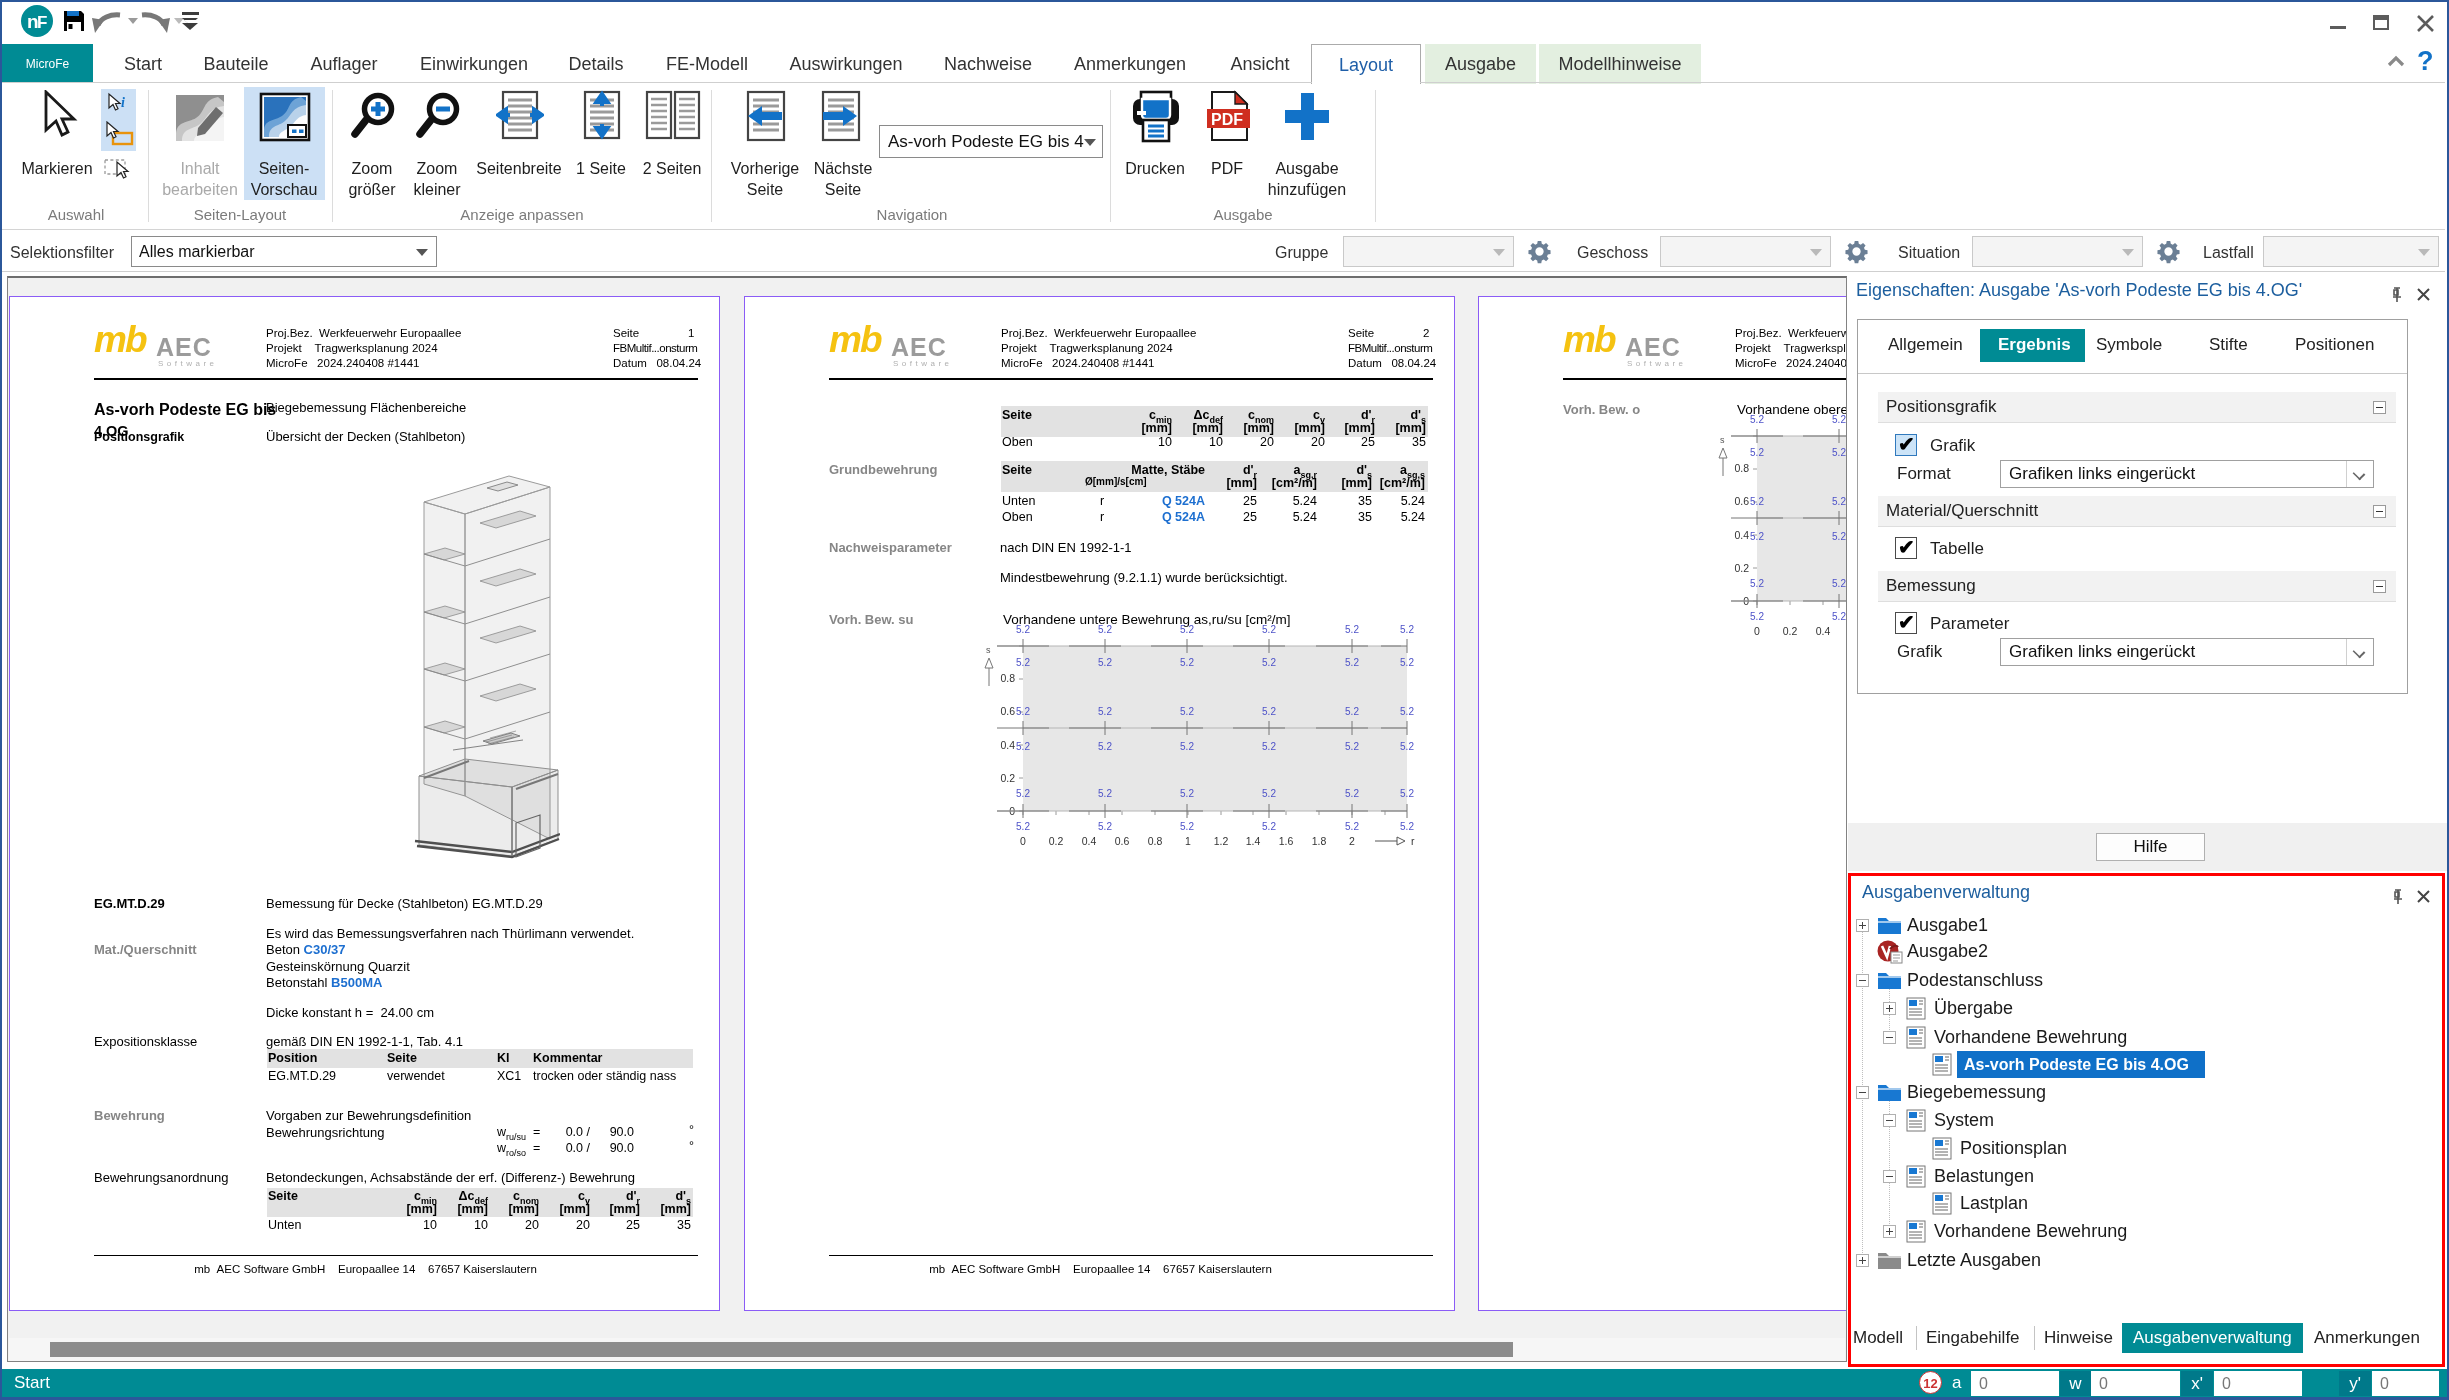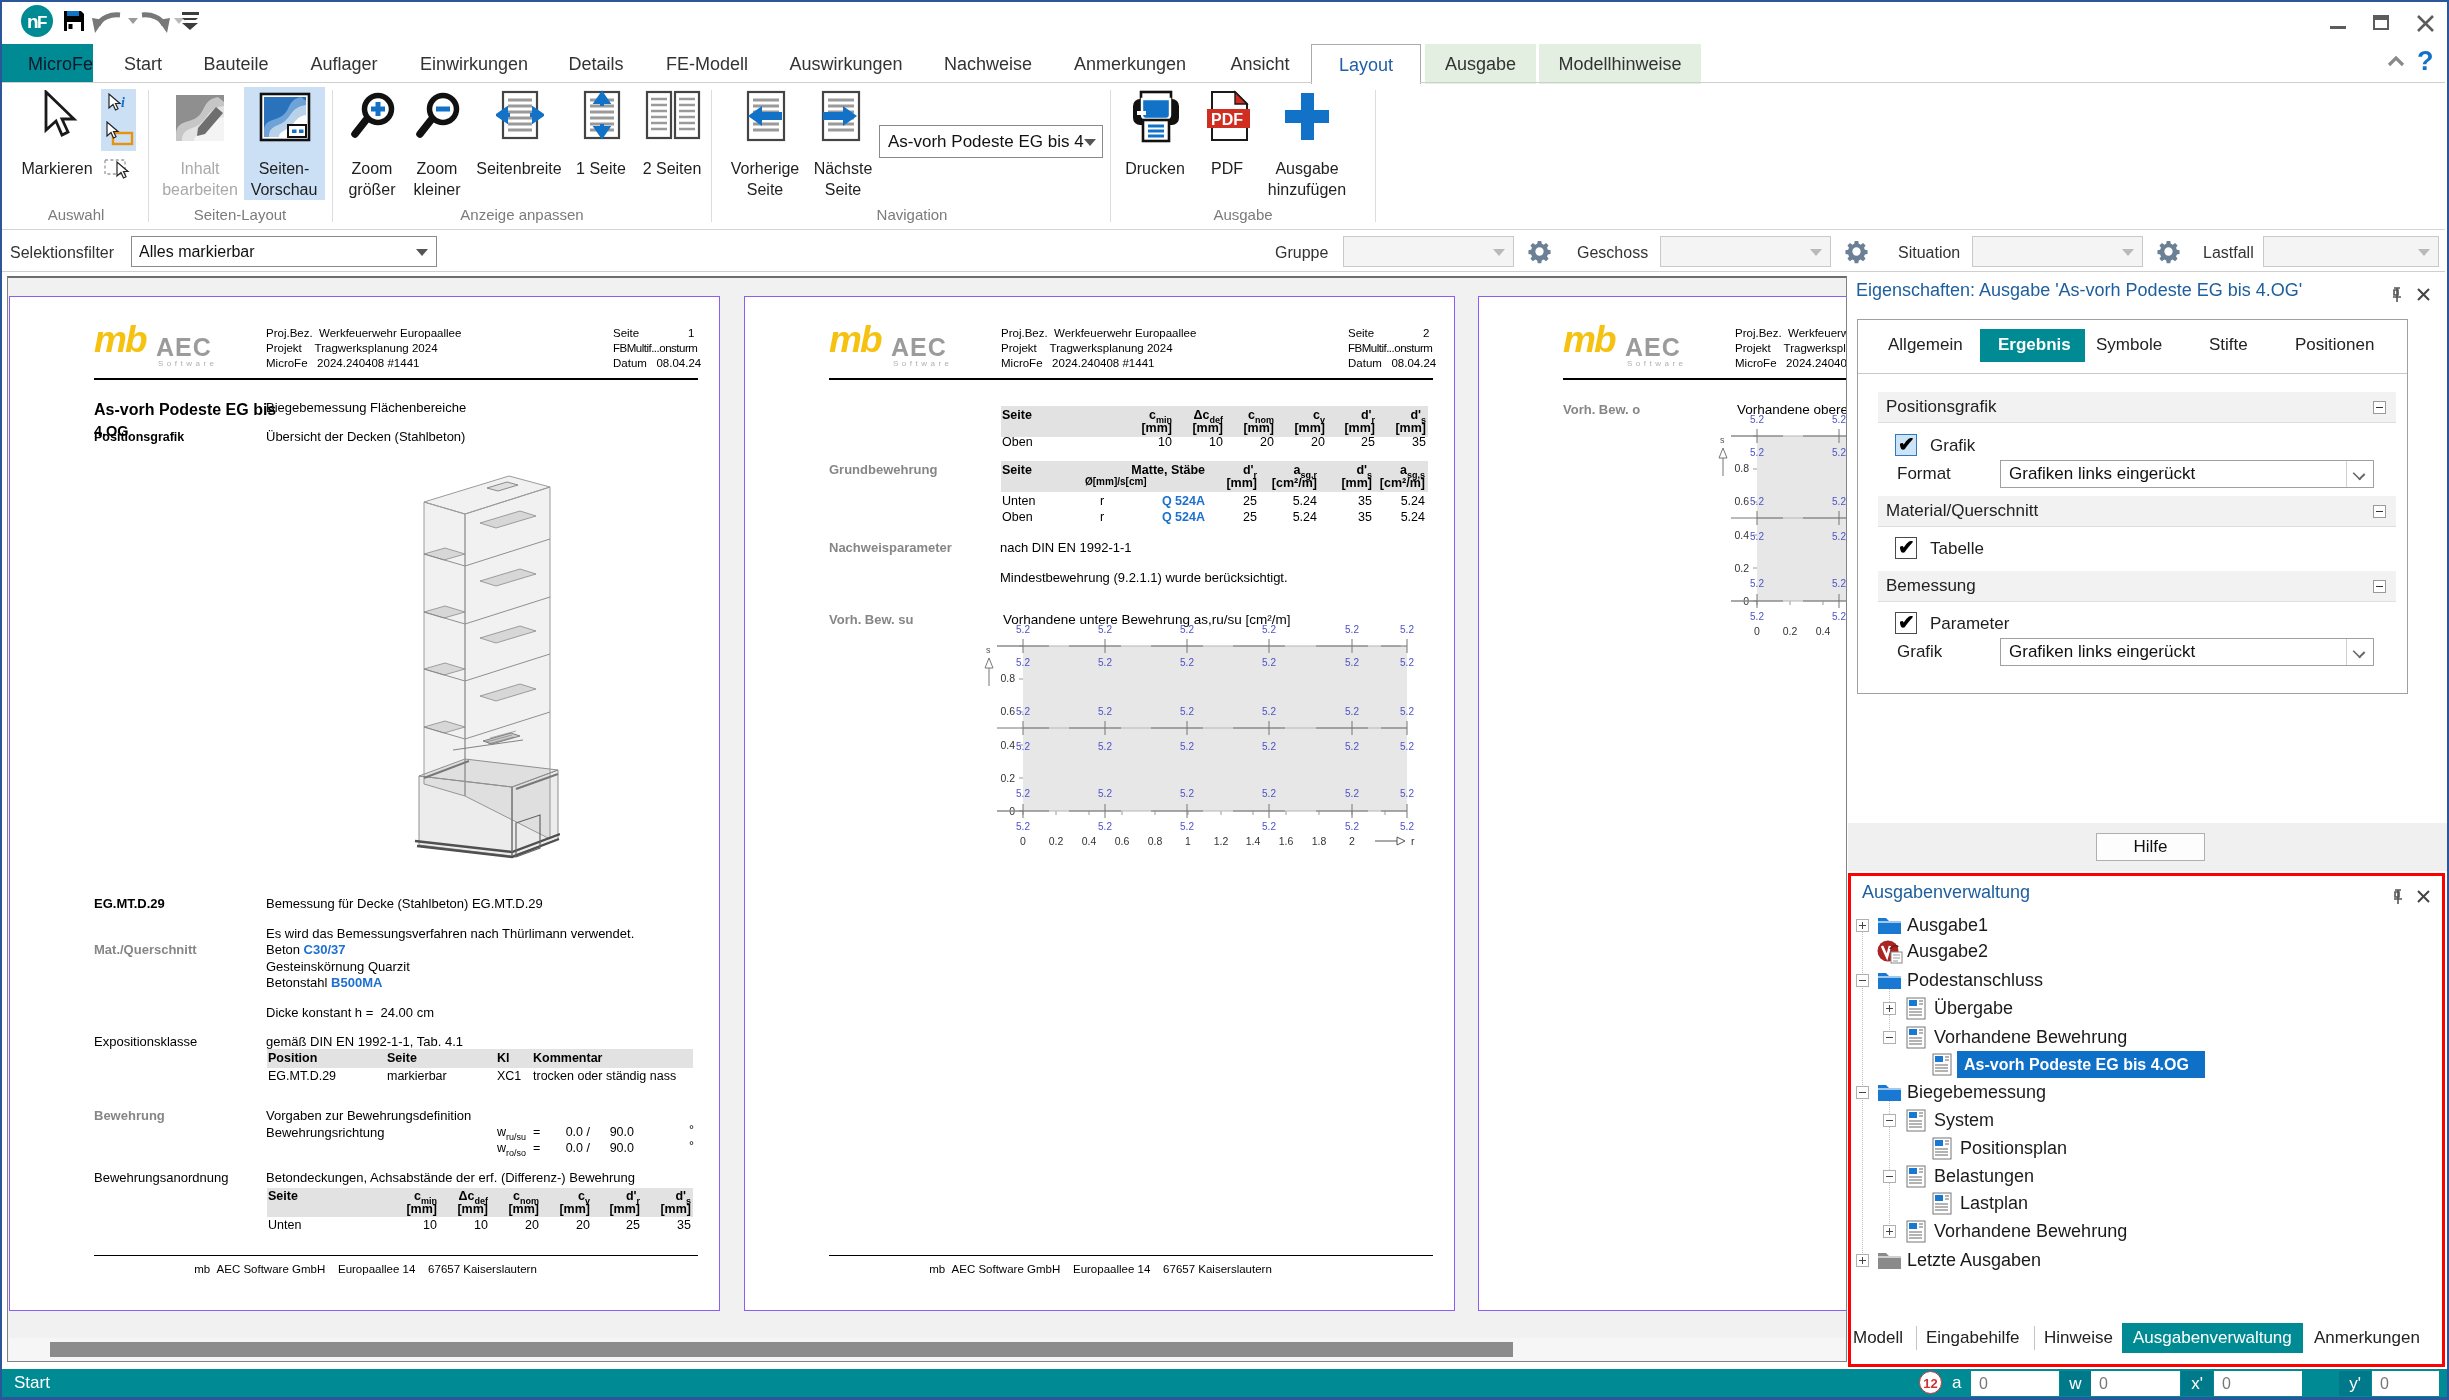--- a/index.html
+++ b/index.html
@@ -9,21 +9,21 @@
 
 #titlebar{position:absolute;left:0;top:0;width:2445px;height:42px;background:#fff}
 .ttl{position:absolute;top:10px;width:100%;text-align:center;font-size:17px;color:#3a3a3a}
 .winbtn{position:absolute;color:#5c5c5c}
 
 #tabrow{position:absolute;left:0;top:42px;width:2445px;height:42px;background:#fff}
 #tabline{position:absolute;left:0;top:82px;width:2445px;height:1px;background:#cfcfcf}
 .tab{position:absolute;top:2px;height:40px;line-height:40px;font-size:18px;color:#333;text-align:center}
 .tab.sel{background:#fff;border:1px solid #ababab;border-bottom:none;color:#1f5fa8;top:2px;height:41px}
 .tab.green{background:#e3efe0}
-#tab-microfe{position:absolute;left:2px;top:2px;width:91px;height:38px;background:#008b94;color:#0f172a;text-align:right;line-height:40px;font-size:18px}
+#tab-microfe{position:absolute;left:2px;top:2px;width:91px;height:38px;background:#008b94;color:#ffffff;text-align:center;line-height:40px;font-size:12px}
 
 #ribbon{position:absolute;left:0;top:84px;width:2445px;height:146px;background:#fff;border-bottom:1px solid #d4d4d4}
 .gsep{position:absolute;top:6px;width:1px;height:132px;background:#dcdcdc}
 .glabel{position:absolute;top:122px;font-size:15px;color:#7b7b7b;text-align:center;width:200px;margin-left:-100px}
 .rlabel{position:absolute;font-size:16px;color:#1e1e1e;text-align:center;width:160px;margin-left:-80px;line-height:21px}
 .rlabel.dis{color:#a9a9a9}
 .selbg{position:absolute;background:#cce0f5}
 
 #filterrow{position:absolute;left:0;top:231px;width:2445px;height:41px;background:#fff;border-bottom:1px solid #cfcfcf}
 .flabel{position:absolute;top:13px;font-size:16px;color:#333}
@@ -384,21 +384,21 @@
   <div class="pg" style="left:256px;top:678px">Betonstahl <span class="pgblue">B500MA</span></div>
   <div class="pg" style="left:256px;top:708px">Dicke konstant h =&nbsp;&nbsp;24.00 cm</div>
   <div class="pg" style="left:84px;top:737px">Expositionsklasse</div>
   <div class="pg" style="left:256px;top:737px">gemäß DIN EN 1992-1-1, Tab. 4.1</div>
   <div class="hband" style="left:257px;top:752px;width:426px;height:19px"></div>
   <div class="pg pgb" style="left:258px;top:754px;font-size:12.5px">Position</div>
   <div class="pg pgb" style="left:377px;top:754px;font-size:12.5px">Seite</div>
   <div class="pg pgb" style="left:487px;top:754px;font-size:12.5px">Kl</div>
   <div class="pg pgb" style="left:523px;top:754px;font-size:12.5px">Kommentar</div>
   <div class="pg" style="left:258px;top:772px;font-size:12.5px">EG.MT.D.29</div>
-  <div class="pg" style="left:377px;top:772px;font-size:12.5px">markierbar</div>
+  <div class="pg" style="left:377px;top:772px;font-size:12.5px">verwendet</div>
   <div class="pg" style="left:487px;top:772px;font-size:12.5px">XC1</div>
   <div class="pg" style="left:523px;top:772px;font-size:12.5px">trocken oder ständig nass</div>
   <div class="pg pggray" style="left:84px;top:811px">Bewehrung</div>
   <div class="pg" style="left:256px;top:811px">Vorgaben zur Bewehrungsdefinition</div>
   <div class="pg" style="left:256px;top:828px">Bewehrungsrichtung</div>
   <div class="pg" style="left:487px;top:828px;font-size:12.5px">w<sub style="font-size:9px">ru/su</sub>&nbsp;&nbsp;=</div>
   <div class="pg" style="left:505px;top:828px;font-size:12.5px;width:75px;text-align:right">0.0 /</div>
   <div class="pg" style="left:505px;top:828px;font-size:12.5px;width:119px;text-align:right">90.0</div>
   <div class="pg" style="left:679px;top:826px;font-size:12.5px">°</div>
   <div class="pg" style="left:487px;top:844px;font-size:12.5px">w<sub style="font-size:9px">ro/so</sub>&nbsp;&nbsp;=</div>

